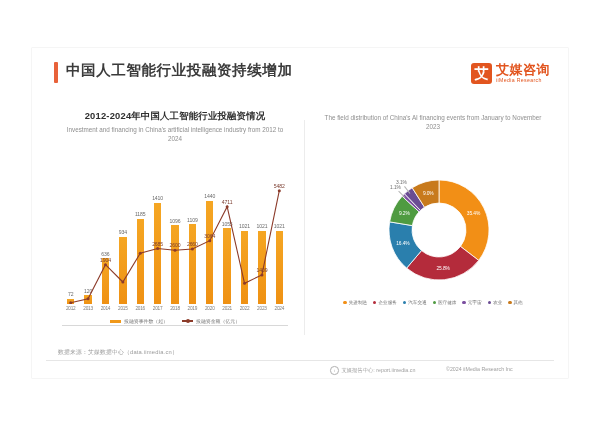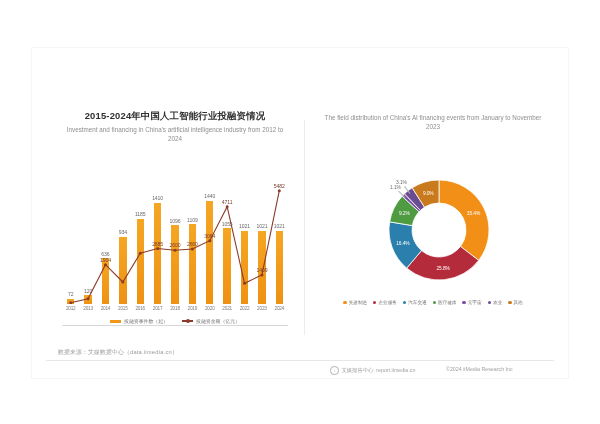--- a/index.html
+++ b/index.html
@@ -129,25 +129,36 @@
     color:#a8a8a8;font-size:4.2px;display:flex;align-items:center;justify-content:center;
   }
   .f-right{position:absolute;left:400px;top:0;font-size:5.3px;color:#a0a0a0;}
 </style>
 </head>
 <body>
 
 <div class="slide">
  <div class="canvas">
 
+  <div class="header">
+    <div class="title-accent"></div>
+    <div class="main-title">中国人工智能行业投融资持续增加</div>
+    <div class="logo">
+      <div class="logo-mark">艾</div>
+      <div class="logo-txt">
+        <div class="logo-cn">艾媒咨询</div>
+        <div class="logo-en">iiMedia Research</div>
+      </div>
+    </div>
+  </div>
 
   <div class="divider"></div>
 
   <div class="panel panel-left">
-    <div class="p-title">2015-2024年中国人工智能行业投融资情况</div>
+    <div class="p-title">2012-2024年中国人工智能行业投融资情况</div>
     <div class="p-sub">Investment and financing in China's artificial intelligence industry from 2012 to 2024</div>
 
     <div class="barchart">
       <div class="plot" id="barPlot">
             <div class="bar-col" style="left: -0.0076923px;">
               <div class="bar-val">72</div>
               <div class="bar-rect" style="height: 5.16706px;"></div>
             </div>
             <div class="bar-col" style="left: 17.3769px;">
               <div class="bar-val">120</div>

